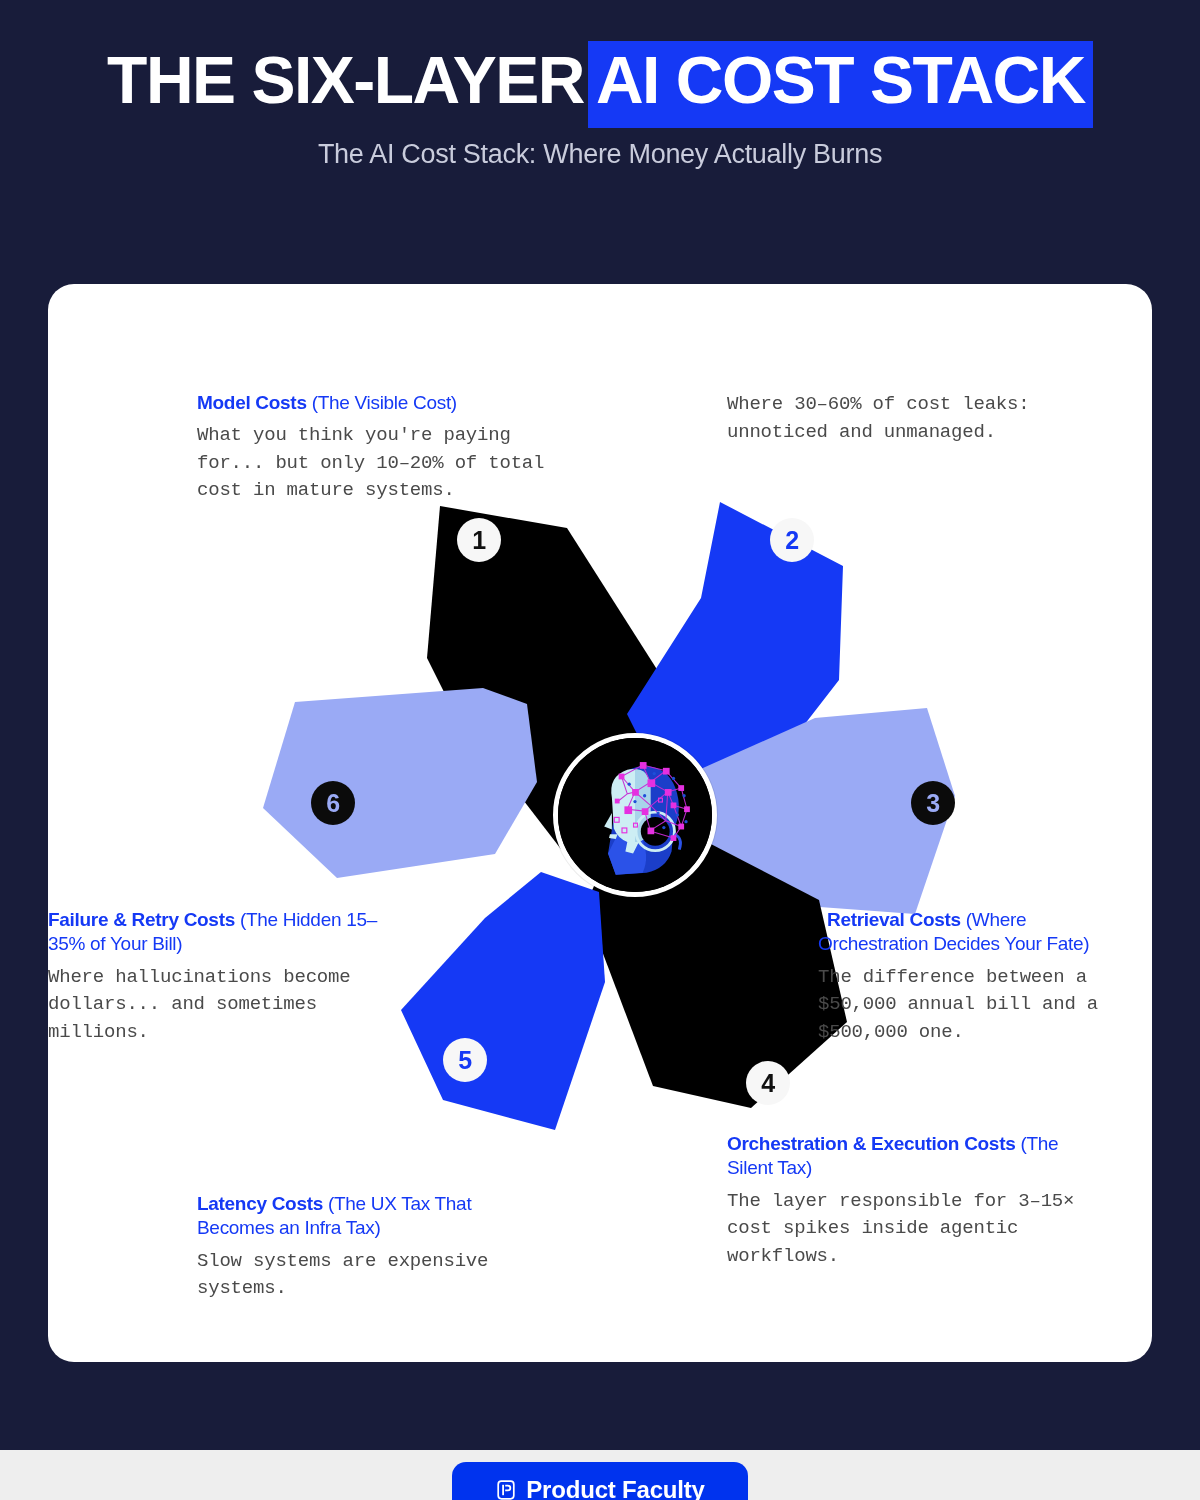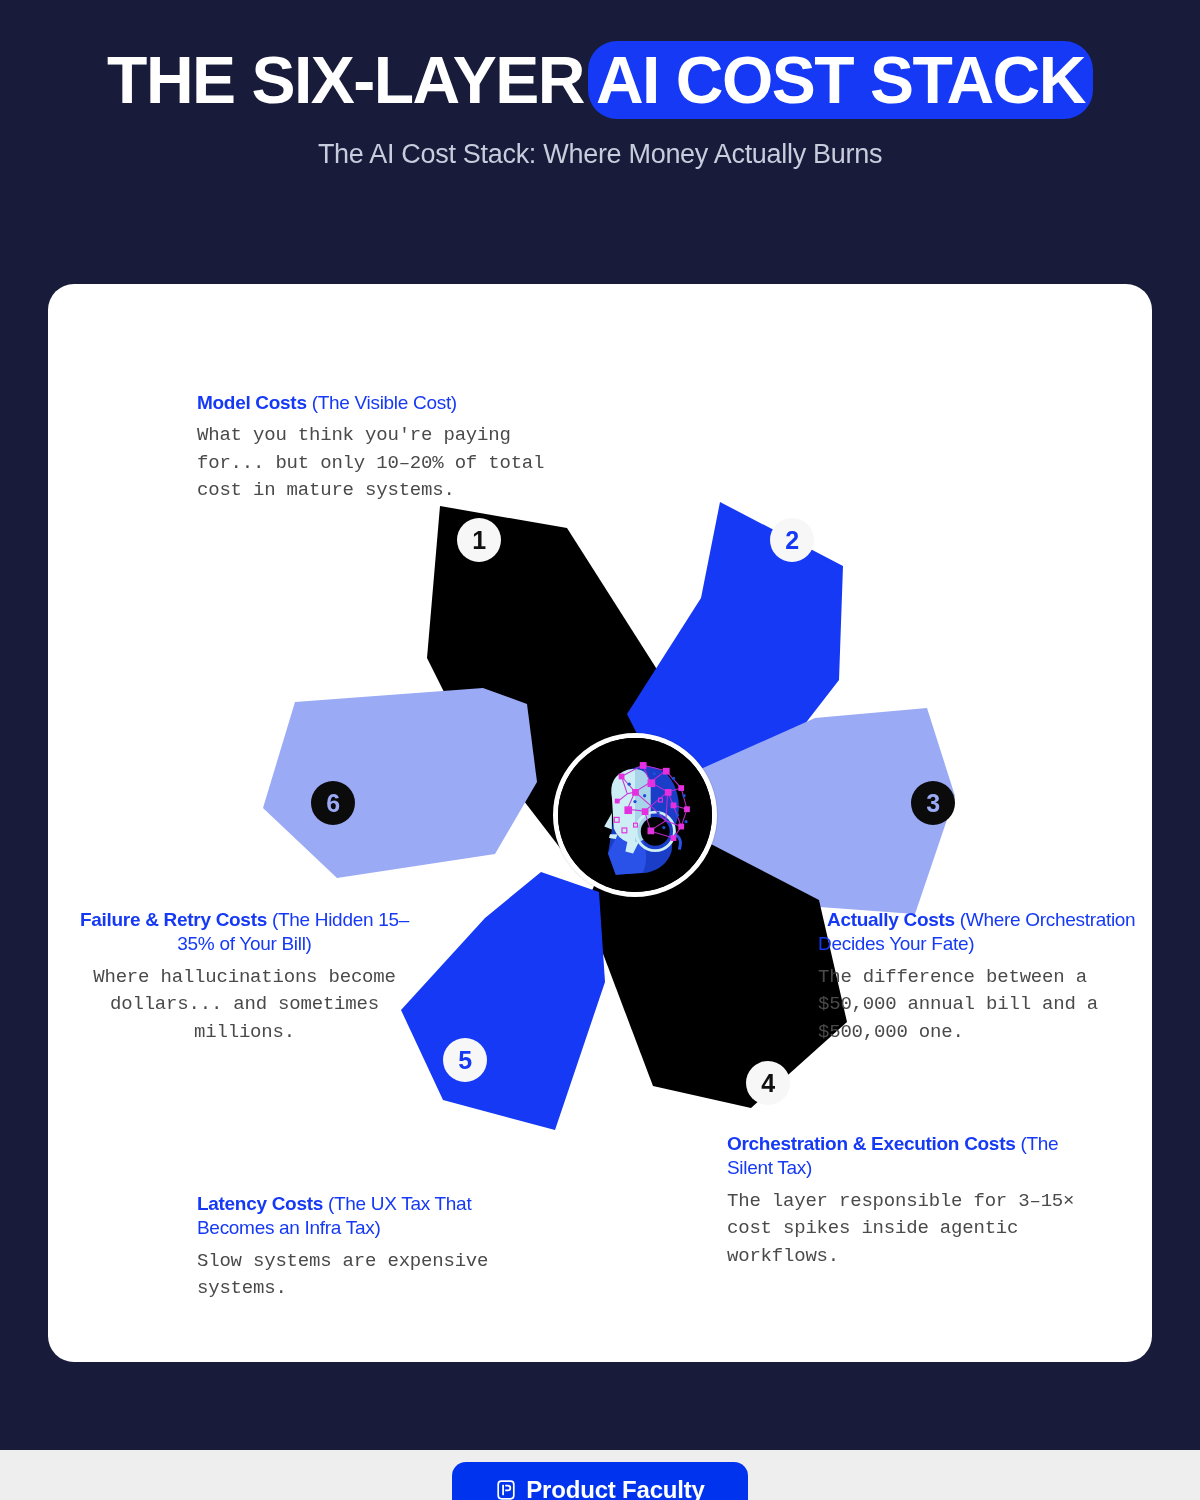--- a/index.html
+++ b/index.html
@@ -17,23 +17,22 @@
     font-size:66px;
     font-weight:700;
     letter-spacing:-1.5px;
     color:#ffffff;
     line-height:1.04;
     white-space:nowrap;
   }
   .title .hl {
     background:#1539f5;
     color:#ffffff;
-    padding:2px 8px 2px 8px;
+    padding:2px 8px 11px 8px;
     margin-left:4px;
-    border-radius:29px;
   }
   .subtitle {
     margin-top:24px;
     font-size:27px;
     color:#c9ccdc;
     font-weight:400;
     letter-spacing:-0.3px;
   }
 
   
@@ -62,21 +61,21 @@
     color:#4a4a4a;
     letter-spacing:-0.2px;
     font-family:Liberation Mono, monospace;
   }
 
   .blk-1 { left:197px; top:391px; width:375px; }
   .blk-2 { left:727px; top:391px; width:345px; }
   .blk-3 { left:818px; top:908px; width:320px; }
   .blk-4 { left:727px; top:1132px; width:350px; }
   .blk-5 { left:197px; top:1192px; width:330px; }
-  .blk-6 { left:72px;  top:908px; width:345px;text-align:center; }
+  .blk-6 { left:48px;  top:908px; width:345px; }
 
   .blk-3 .h { text-indent:9px; }
 
   
   .wheel {
     position:absolute;
     left:255px; top:470px;
     width:700px; height:660px;
   }
   .wheel svg { width:100%; height:100%; display:block; }
@@ -249,25 +248,26 @@
 
 <div class="blk blk-1">
   <div class="h">
     <b>Model Costs</b>
     <span>(The Visible Cost)</span>
   </div>
   <div class="p">What you think you're paying for... but only 10–20% of total cost in mature systems.</div>
 </div>
 
 <div class="blk blk-2">
+  <div class="p">Where 30–60% of cost leaks: unnoticed and unmanaged.</div>
 </div>
 
 <div class="blk blk-3">
   <div class="h">
-    <b>Actually Costs</b>
+    <b>Retrieval Costs</b>
     <span>(Where Orchestration Decides Your Fate)</span>
   </div>
   <div class="p">The difference between a $50,000 annual bill and a $500,000 one.</div>
 </div>
 
 <div class="blk blk-4">
   <div class="h">
     <b>Orchestration &amp; Execution Costs</b>
     <span>(The Silent Tax)</span>
   </div>

